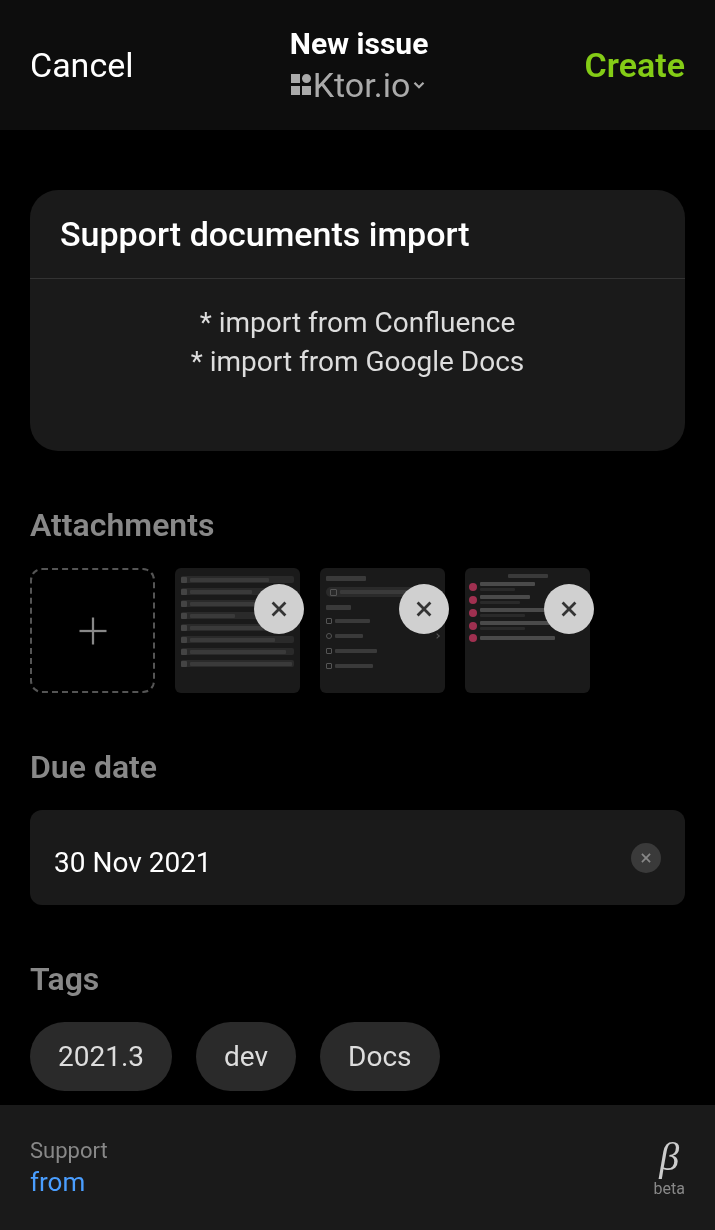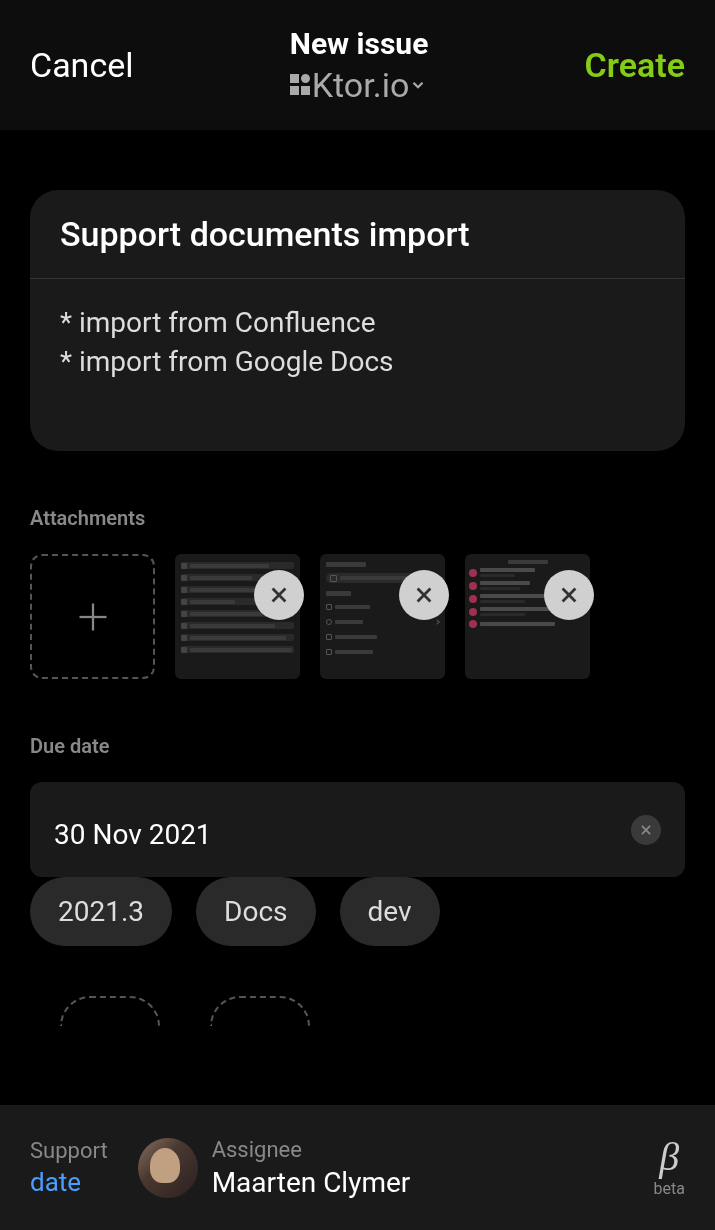--- a/index.html
+++ b/index.html
@@ -25,21 +25,21 @@
       background: #0d0d0d;
     }
     .header-left {
       font-size: 34px;
       font-weight: 400;
       color: #fff;
     }
     .header-center {
       display: flex;
       flex-direction: column;
-      align-items: flex-start;
+      align-items: flex-end;
       gap: 4px;
     }
     .header-title {
       font-size: 30px;
       font-weight: 700;
       color: #fff;
     }
     .header-project {
       display: flex;
       align-items: center;
@@ -87,23 +87,24 @@
       font-weight: 500;
       color: #fff;
       border-bottom: 1px solid #333;
     }
     .issue-body {
       padding: 24px 30px 70px;
       font-size: 28px;
       line-height: 1.4;
       color: #ddd;
       white-space: pre-line;
+      text-align: center;
     }
     .section-label {
-      font-size: 20px;
+      font-size: 32px;
       font-weight: 600;
       color: #888;
       margin-top: 55px;
       margin-bottom: 24px;
     }
     .attachments {
       display: flex;
       gap: 20px;
     }
     .add-attachment {
@@ -568,41 +569,35 @@
   <div class="due-date-field">
     <span class="due-date-value">30 Nov 2021</span>
     <div class="clear-date">
       <svg class="clear-x" viewBox="0 0 24 24" fill="none" stroke="#888" stroke-width="3">
           <line x1="5" y1="5" x2="19" y2="19"></line>
           <line x1="19" y1="5" x2="5" y2="19"></line>
         </svg>
     </div>
   </div>
 
+  <div class="section-label">Tags</div>
   <div class="tags">
     <div class="tag">2021.3</div>
+    <div class="tag">dev</div>
     <div class="tag">Docs</div>
-    <div class="tag">dev</div>
   </div>
 
   <div class="partial-circles">
     <div class="partial-circle"></div>
     <div class="partial-circle"></div>
   </div>
 </div>
 
 <div class="footer">
   <div class="footer-col">
     <div class="footer-label">Support</div>
-    <div class="status-value">date</div>
-  </div>
-  <div class="assignee-block">
-    <div class="avatar"></div>
-    <div class="footer-col">
-      <div class="footer-label">Assignee</div>
-      <div class="assignee-name">Maarten Clymer</div>
-    </div>
+    <div class="status-value">from</div>
   </div>
   <div class="beta-block">
     <div class="beta-icon">β</div>
     <div class="beta-label">beta</div>
   </div>
 </div>
 
 </body></html>

